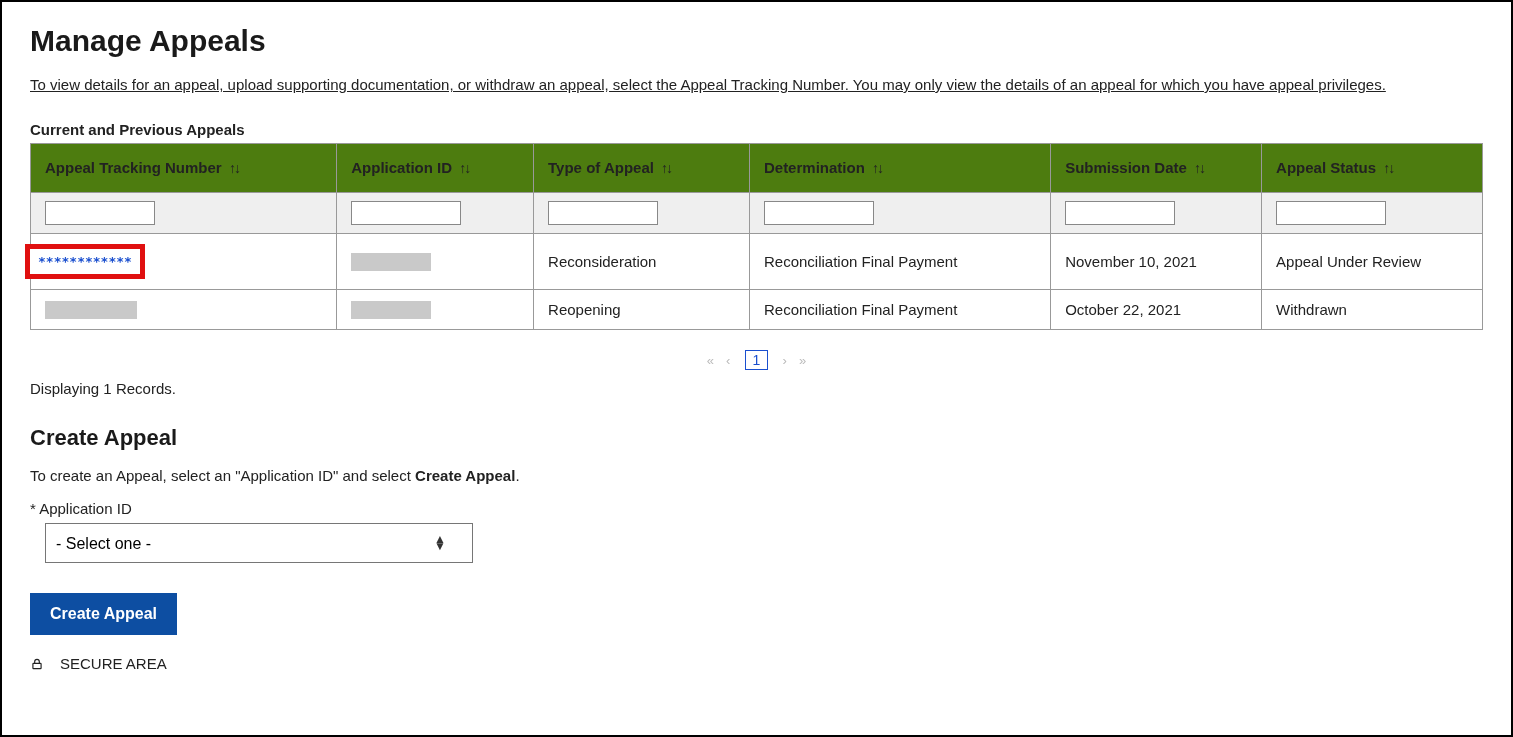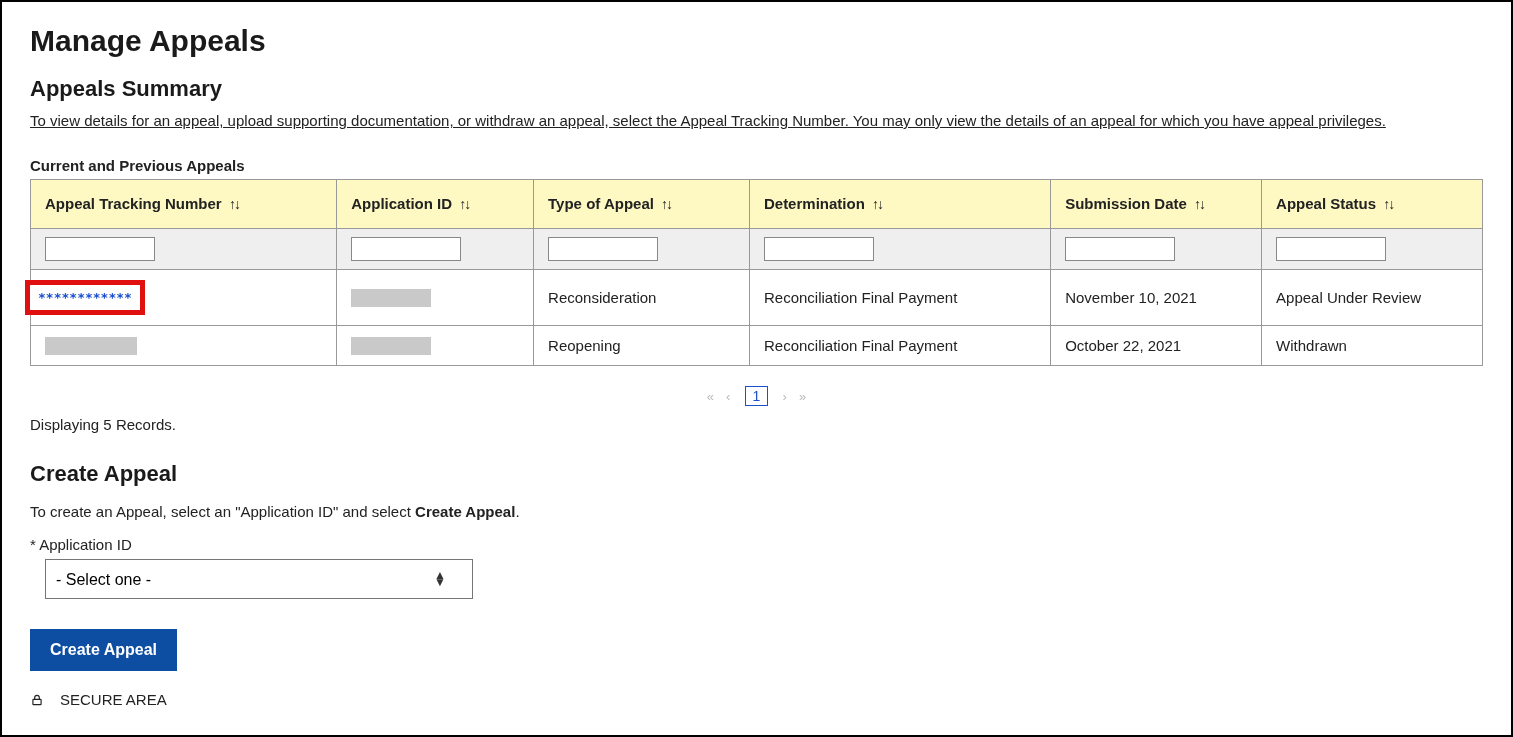--- a/index.html
+++ b/index.html
@@ -46,21 +46,21 @@
     width: 100%;
     table-layout: fixed;
   }
   table.appeals th, table.appeals td {
     border: 1px solid #999;
     text-align: left;
     font-size: 15px;
     vertical-align: middle;
   }
   table.appeals th {
-    background: #fef9c3;
+    background: #4d7c0f;
     font-weight: 700;
     padding: 14px 14px;
     line-height: 1.35;
   }
   table.appeals tr.filter-row td {
     background: #efefef;
     padding: 8px 14px;
   }
   table.appeals tr.data-row td {
     background: #fff;
@@ -191,21 +191,20 @@
   col.c5 { width: 210px; }
   col.c6 { width: 220px; }
 </style>
 </head>
 <body>
 
 <div class="outer">
 
   <h1 class="page-title">Manage Appeals</h1>
 
-  <h2 class="section-title">Appeals Summary</h2>
 
   <p class="intro">To view details for an appeal, upload supporting documentation, or withdraw an appeal, select the Appeal Tracking Number. You may only view the details of an appeal for which you have appeal privileges.</p>
 
   <div class="table-label">Current and Previous Appeals</div>
 
   <table class="appeals">
     <colgroup>
       <col class="c1">
         <col class="c2">
         <col class="c3">
@@ -272,21 +271,21 @@
   </table>
 
   <div class="pager">
     <span class="nav">«</span>
     <span class="nav">‹</span>
     <span class="page-current">1</span>
     <span class="nav">›</span>
     <span class="nav">»</span>
   </div>
 
-  <div class="records">Displaying 5 Records.</div>
+  <div class="records">Displaying 1 Records.</div>
 
   <div class="create-section">
     <h2 class="section-title">Create Appeal</h2>
     <p class="create-instr">
       <span>To create an Appeal, select an "Application ID" and select </span><strong>Create Appeal</strong><span>.</span>
     </p>
     <div class="field-label">* Application ID</div>
     <div class="select-wrap">
       <select class="app-id">
         <option>- Select one -</option>

